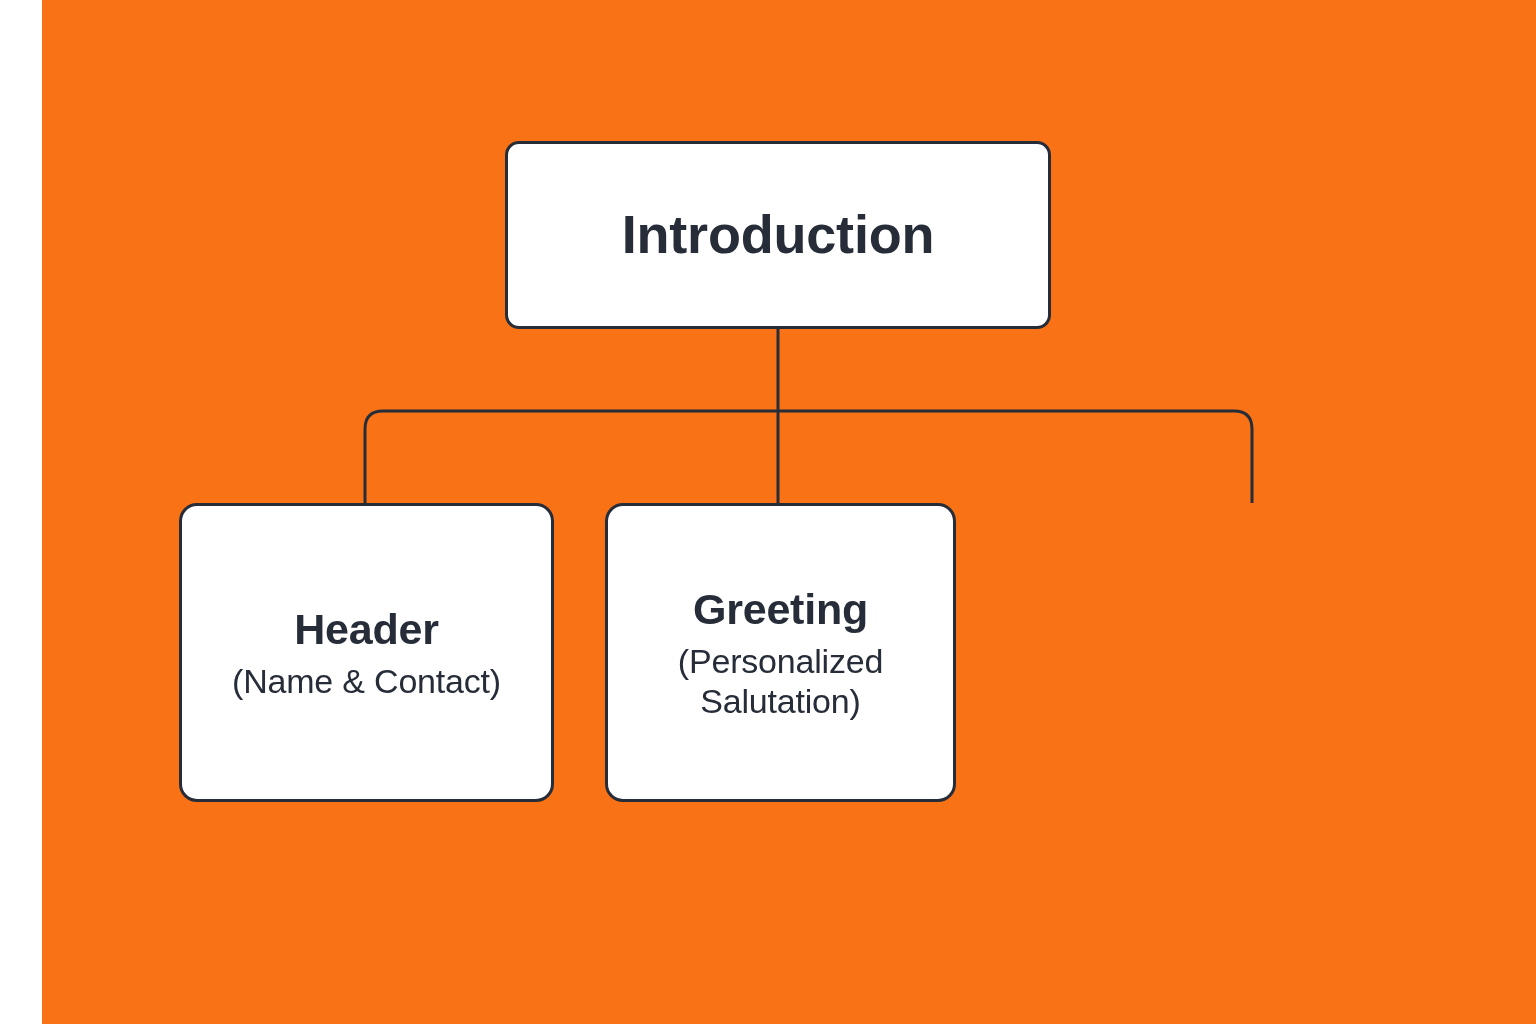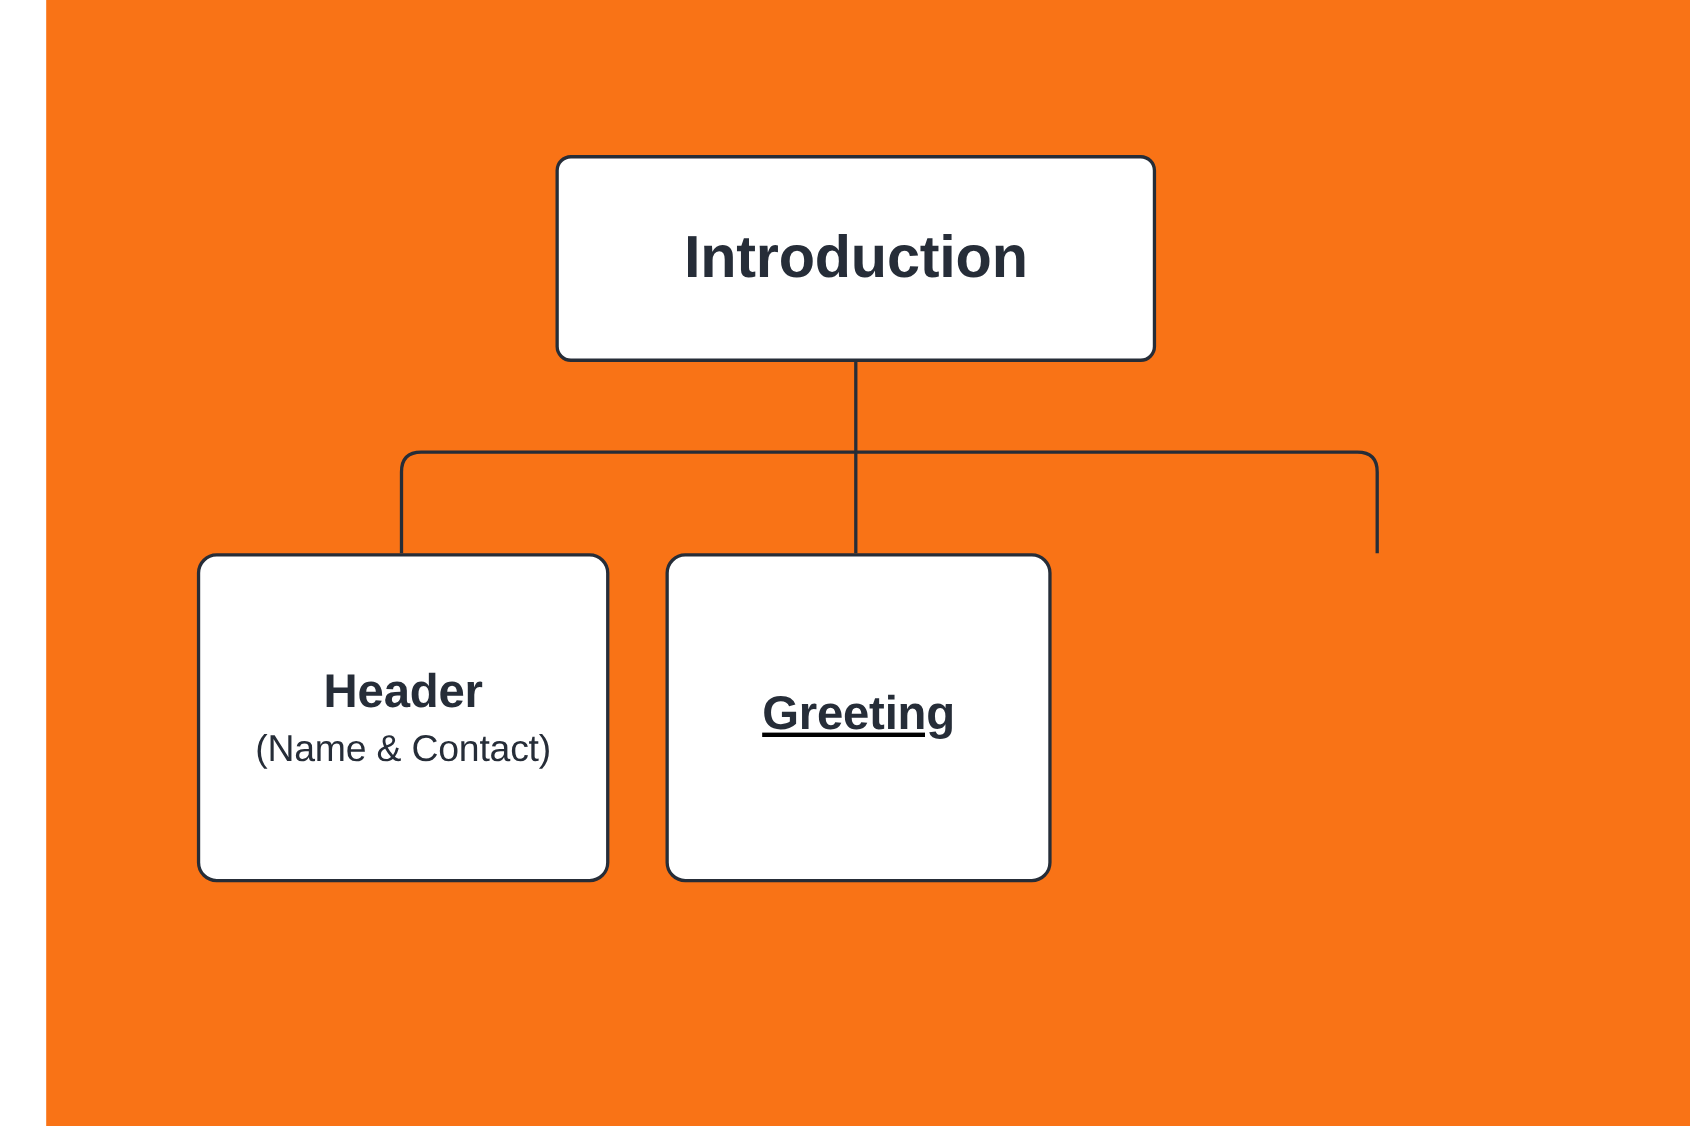--- a/index.html
+++ b/index.html
@@ -79,21 +79,20 @@
     width: 375px;
     height: 299px;
     border-radius: 18px;
   }
   #node-greeting {
     left: 563px;
     top: 503px;
     width: 351px;
     height: 299px;
     border-radius: 18px;
-    text-decoration: underline;
   }
   #node-opening {
     left: 988px;
     top: 503px;
     width: 437px;
     height: 299px;
     border-radius: 18px;
     background: #3583d3;
   }
 
@@ -142,16 +141,17 @@
     <div class="node-title">Introduction</div>
   </div>
 
   <div class="node" id="node-header">
     <div class="node-title">Header</div>
     <div class="node-subtitle">(Name &amp; Contact)</div>
   </div>
 
   <div class="node" id="node-greeting">
     <div class="node-title">Greeting</div>
+    <div class="node-subtitle">(Personalized Salutation)</div>
   </div>
 
 
 </div>
 
 </body></html>

